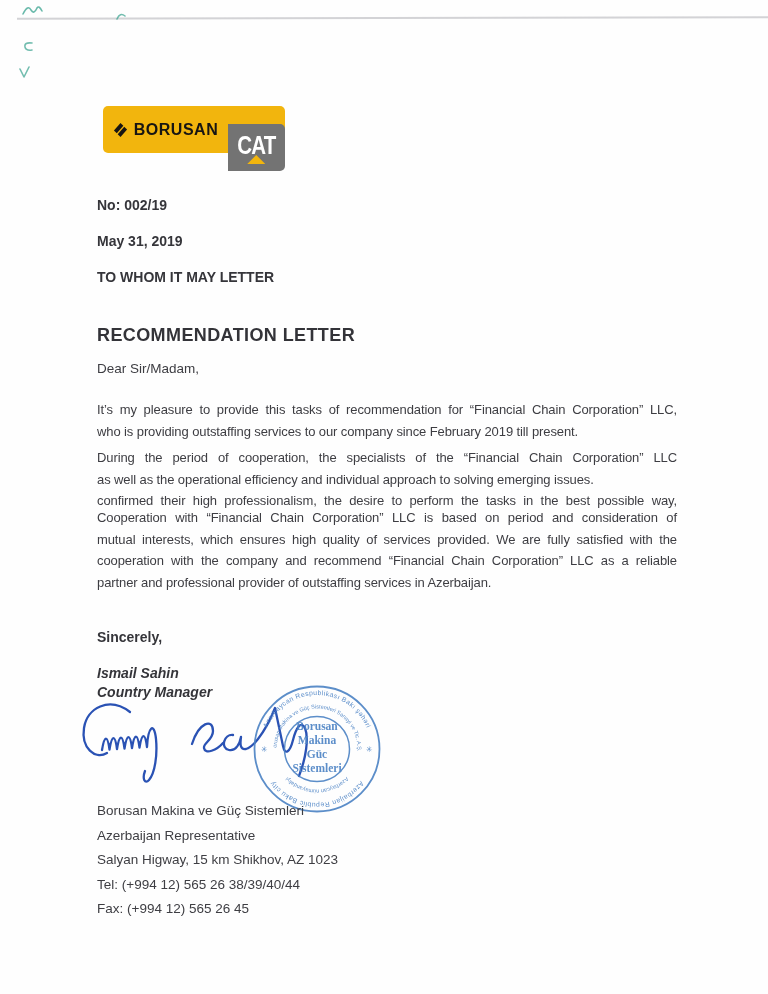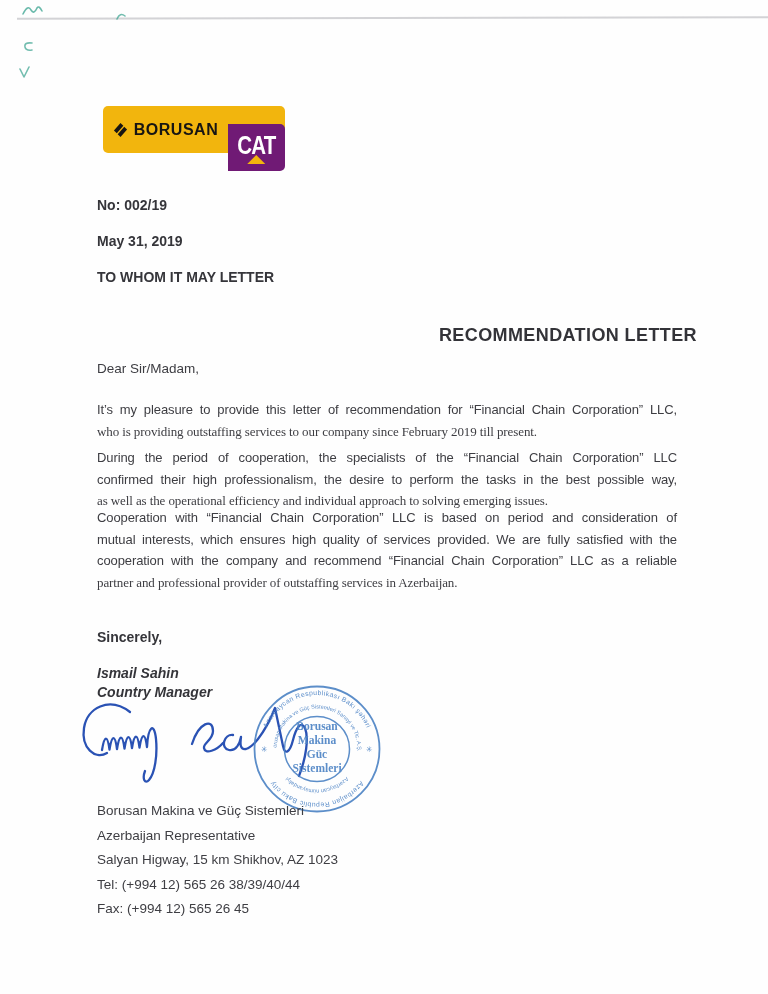--- a/index.html
+++ b/index.html
@@ -11,36 +11,36 @@
   .scan-line{position:absolute;left:17px;top:17px;width:751px;height:1.5px;
              background:#c4c4c8;opacity:.75;transform:rotate(-0.12deg);}
   .teal-mark{position:absolute;}
 
   
   .logo{position:absolute;left:103px;top:106px;width:182px;height:47px;
         background:#F2B50D;border-radius:5px;display:flex;align-items:center;}
   .logo-left{flex:1;display:flex;align-items:center;justify-content:center;gap:6px;}
   .brand-glyph{width:15px;height:15px;display:block;}
   .brand-text{font-weight:bold;font-size:16px;color:#171513;letter-spacing:.5px;}
-  .cat-box{width:57px;height:47px;background:#701a75;border-radius:0 5px 5px 0;
+  .cat-box{width:57px;height:47px;background:#737373;border-radius:0 5px 5px 0;
            position:relative;display:flex;align-items:center;justify-content:center;margin-top:35px;}
   .cat-text{color:#fff;font-weight:bold;font-size:25px;letter-spacing:-1px;
             transform:scaleX(.82);margin-top:-4px;}
   .cat-tri{position:absolute;left:50%;bottom:7px;transform:translateX(-54%);
            width:0;height:0;border-left:9px solid transparent;border-right:9px solid transparent;
            border-bottom:9px solid #F2B50D;}
 
   
   .htext{position:absolute;left:97px;font-weight:bold;font-size:14px;color:#35353a;}
-  .title{position:absolute;left:97px;top:325px;width:600px;text-align:right;
+  .title{position:absolute;left:97px;top:325px;width:600px;text-align:left;
          font-weight:bold;font-size:18px;letter-spacing:.4px;color:#333338;}
   .body-block{position:absolute;left:97px;width:580px;color:#3d3d42;
               font-size:13px;letter-spacing:-0.1px;line-height:21.5px;}
   .jline{white-space:nowrap;text-align:justify;text-align-last:justify;}
-  .jline.last{white-space:normal;text-align-last:left;font-family:Liberation Serif, serif;}
+  .jline.last{white-space:normal;text-align-last:left;}
   .greeting{position:absolute;left:97px;top:361px;font-size:13.5px;color:#3d3d42;}
   .signer{position:absolute;left:97px;top:664px;font-weight:bold;font-size:14px;
           line-height:19px;color:#35353a;font-style:italic;}
 
   
   .footer{position:absolute;left:97px;top:803px;font-size:13.5px;color:#3e3e43;}
   .footer div{margin-bottom:9.5px;}
 
   
   .signature{position:absolute;left:75px;top:690px;width:250px;height:100px;}
@@ -80,27 +80,27 @@
     </div>
   </div>
 
   <div class="htext" style="top:197px">No: 002/19</div>
   <div class="htext" style="top:233px">May 31, 2019</div>
   <div class="htext" style="top:269px">TO WHOM IT MAY LETTER</div>
   <div class="title">RECOMMENDATION LETTER</div>
   <div class="greeting">Dear Sir/Madam,</div>
 
   <div class="body-block" style="top:399px">
-    <div class="jline">It’s my pleasure to provide this letter of recommendation for “Financial Chain Corporation” LLC,</div>
+    <div class="jline">It’s my pleasure to provide this tasks of recommendation for “Financial Chain Corporation” LLC,</div>
     <div class="jline last">who is providing outstaffing services to our company since February 2019 till present.</div>
   </div>
   <div class="body-block" style="top:447px">
     <div class="jline">During the period of cooperation, the specialists of the “Financial Chain Corporation” LLC</div>
+    <div class="jline last">as well as the operational efficiency and individual approach to solving emerging issues.</div>
     <div class="jline">confirmed their high professionalism, the desire to perform the tasks in the best possible way,</div>
-    <div class="jline last">as well as the operational efficiency and individual approach to solving emerging issues.</div>
   </div>
   <div class="body-block" style="top:507px">
     <div class="jline">Cooperation with “Financial Chain Corporation” LLC is based on period and consideration of</div>
     <div class="jline">mutual interests, which ensures high quality of services provided. We are fully satisfied with the</div>
     <div class="jline">cooperation with the company and recommend “Financial Chain Corporation” LLC as a reliable</div>
     <div class="jline last">partner and professional provider of outstaffing services in Azerbaijan.</div>
   </div>
 
   <div class="htext" style="top:629px">Sincerely,</div>
   <div class="signer">

